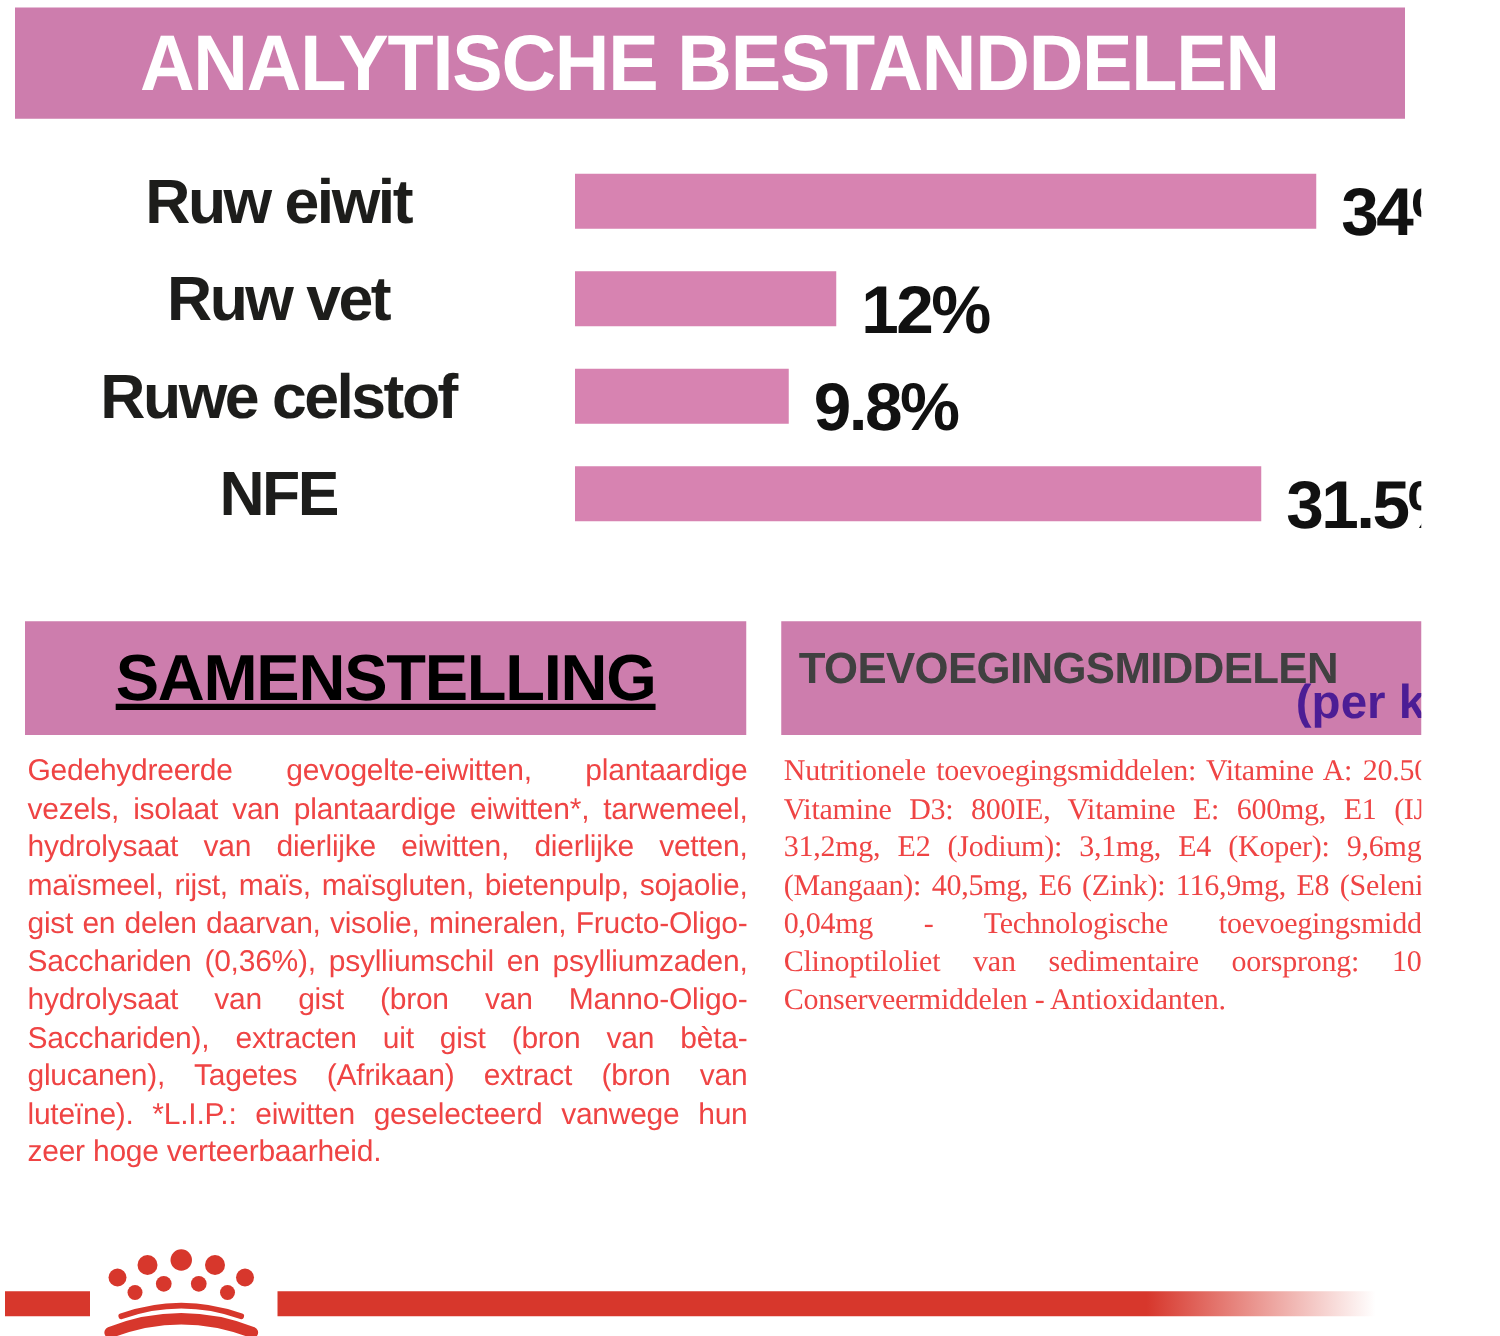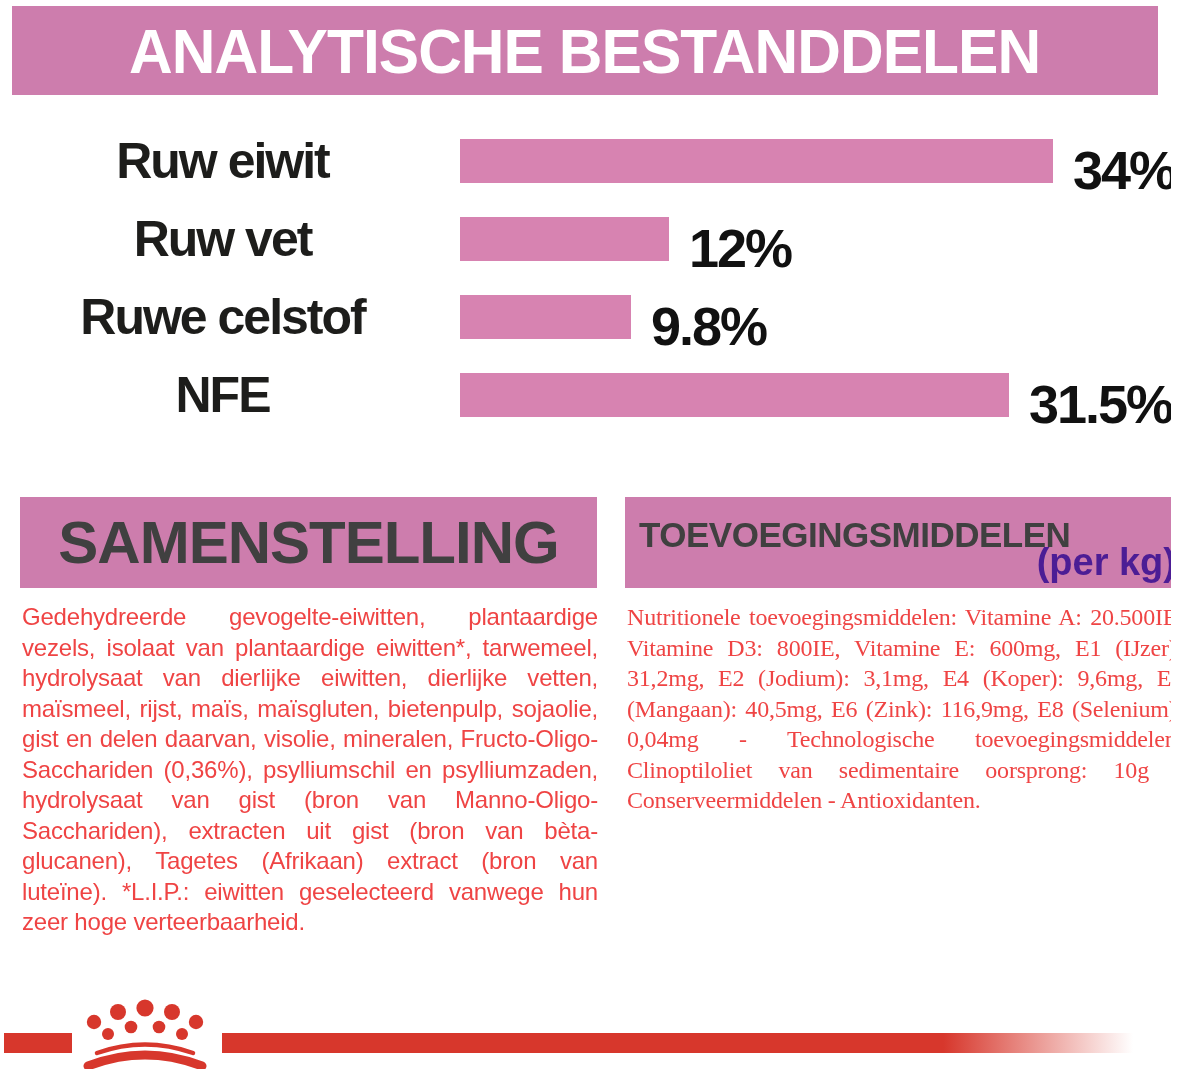--- a/index.html
+++ b/index.html
@@ -1,18 +1,18 @@
 <!DOCTYPE html>
 <html style="--pink: #cd7dad; --red: #d7372c; --ink: #1d1d1b;"><head>
 <meta charset="utf-8">
 <style>
   html,body{margin:0;padding:0;background:#fff;}
   .page{
     position:relative;width:1137px;height:1069px;background:#fff;overflow:hidden;
-    font-family:"Liberation Sans", sans-serif;color:var(--ink,#1d1d1b);padding-left:34px;
+    font-family:"Liberation Sans", sans-serif;color:var(--ink,#1d1d1b);
   }
   
   .top-banner{
     position:absolute;left:12px;right:13px;top:6px;height:89px;
     background:var(--pink,#cd7dad);
     display:flex;align-items:center;justify-content:center;
   }
   .top-banner .title{
     color:#fff;font-weight:bold;font-size:63px;letter-spacing:-1px;white-space:nowrap;
     transform:scaleX(0.96);
@@ -28,21 +28,21 @@
   .chart-value{
     margin-left:20px;font-weight:bold;font-size:54px;letter-spacing:-2px;
     white-space:nowrap;color:#111;margin-top:17px;
   }
   
   .comp-banner{
     position:absolute;left:20px;top:497px;width:577px;height:91px;
     background:var(--pink,#cd7dad);display:flex;align-items:center;justify-content:center;
   }
   .comp-banner .title{
-    color:#404040;font-weight:bold;font-size:60px;letter-spacing:-1px;white-space:nowrap;
+    color:#000000;font-weight:bold;font-size:52px;letter-spacing:-1px;white-space:nowrap;text-decoration:underline;
   }
   .madd-banner{
     position:absolute;left:625px;top:497px;width:557px;height:91px;
     background:var(--pink,#cd7dad);
   }
   .madd-banner .title{
     position:absolute;left:14px;top:18px;color:#404040;font-weight:bold;font-size:35px;
     letter-spacing:-0.5px;white-space:nowrap;
   }
   .madd-banner .unit{

